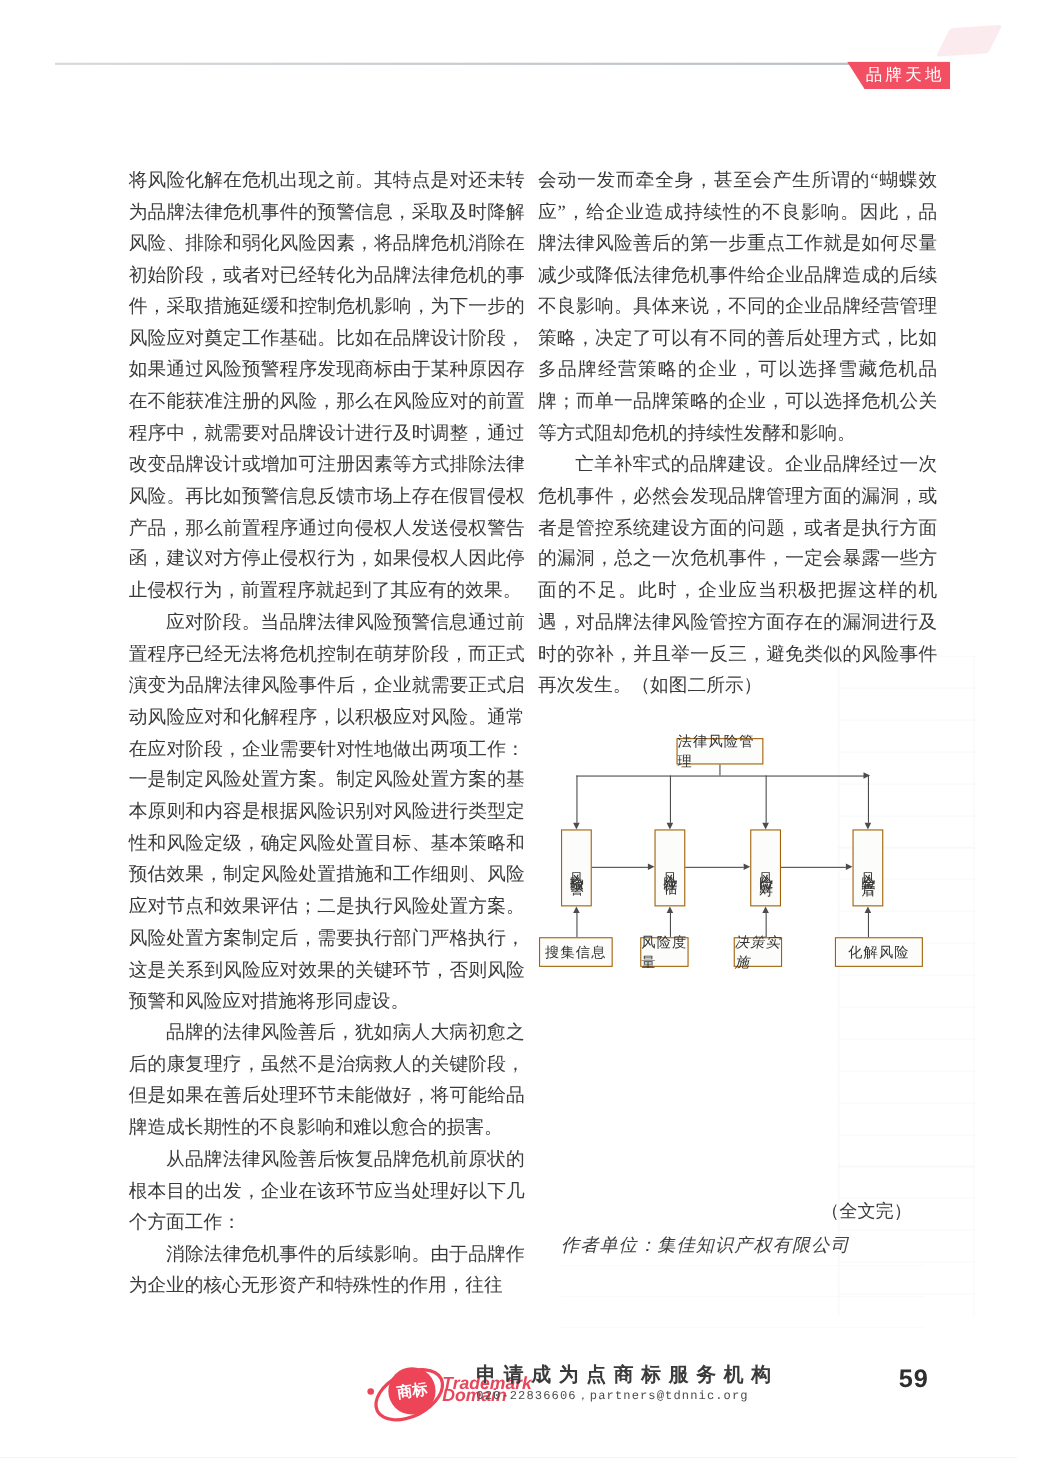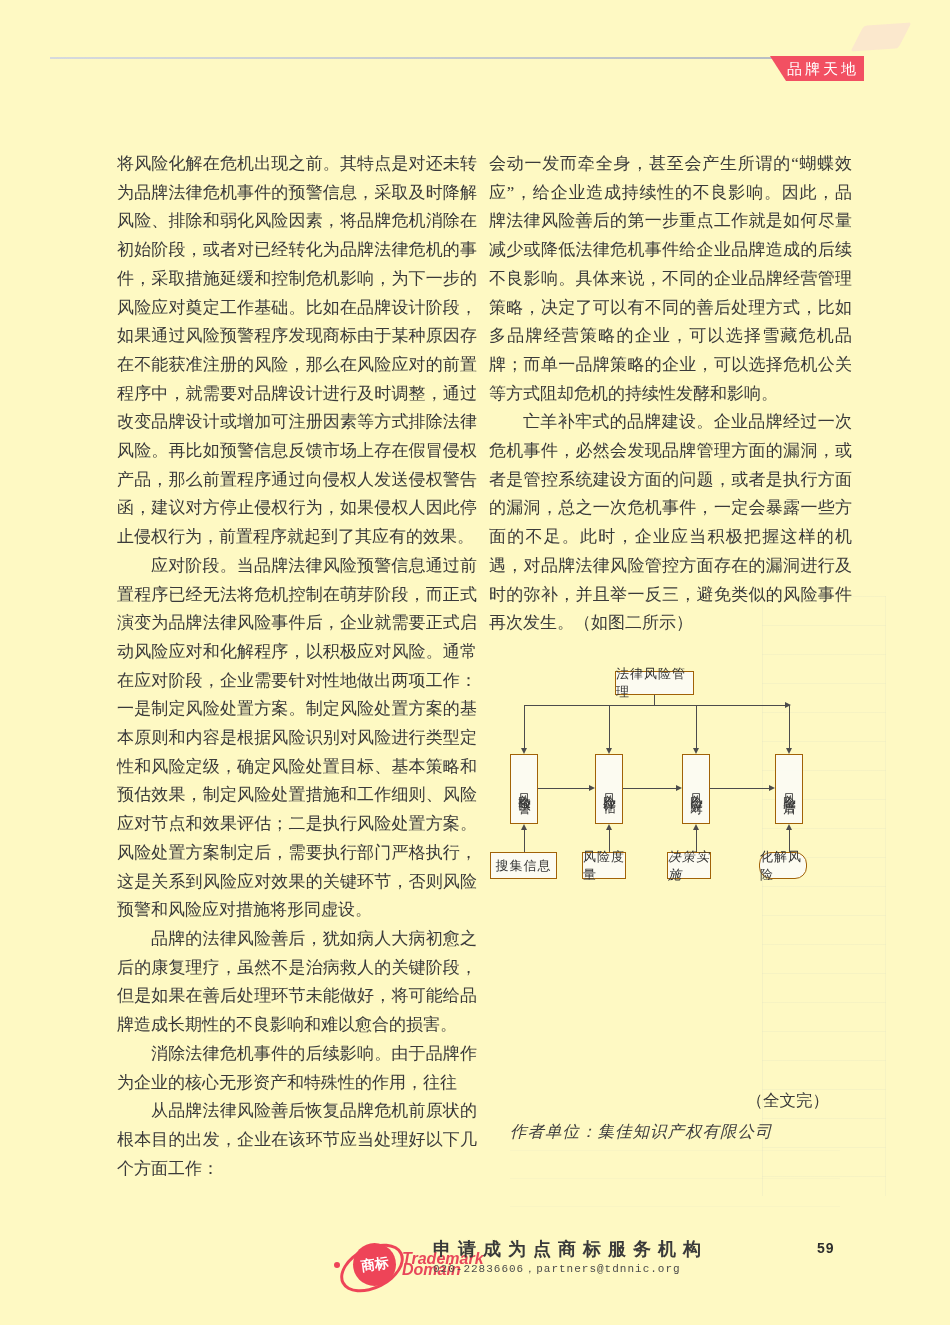--- a/index.html
+++ b/index.html
@@ -1,19 +1,19 @@
 <!DOCTYPE html>
 <html><head>
 <meta charset="utf-8">
 <style>
   * { margin:0; padding:0; box-sizing:border-box; }
   html,body { background:#e9e9e9; }
   .page {
     position:relative; width:950px; height:1325px; margin:0 auto;
-    background:#fef9c3; overflow:hidden;
+    background:#ffffff; overflow:hidden;
     font-family:"Liberation Serif","DejaVu Serif",serif;
     color:#373737;
   }
   
   .head-rule { position:absolute; left:50px; top:57px; width:722px; height:2px;
     background:linear-gradient(to right,#d6dadd,#b9bfc4); }
   .head-badge { position:absolute; left:770px; top:56px; width:94px; height:25px;
     background:#f25062; clip-path:polygon(0 0,100% 0,100% 100%,16px 100%);
     color:#fff; font-size:15px; letter-spacing:3px; line-height:25px;
     text-align:center; padding-left:12px;
@@ -68,41 +68,41 @@
     background:#ee4458; display:flex; align-items:center; justify-content:center; }
   .logo-circle span { color:#fff; font-size:14px; font-weight:bold; transform:rotate(-8deg);
     font-family:"Liberation Sans","DejaVu Sans",sans-serif; }
   .logo-dot { position:absolute; left:-10px; top:24px; width:6px; height:6px; border-radius:50%; background:#ee4458; }
   .logo-tm { position:absolute; left:58px; top:15px; color:#e8465a; font-style:italic; font-weight:bold;
     font-size:16px; line-height:11px; font-family:"Liberation Sans","DejaVu Sans",sans-serif; }
   .foot-main { position:absolute; left:433px; top:1237px; font-size:18px; font-weight:bold;
     letter-spacing:7px; color:#3a3a3a; font-family:"Liberation Sans","DejaVu Sans",sans-serif; }
   .foot-sub { position:absolute; left:433px; top:1261px; font-size:11px; letter-spacing:1px;
     color:#4b4b4b; font-family:Liberation Mono, monospace; }
-  .pageno { position:absolute; left:817px; top:1240px; font-size:14px; font-weight:bold;
+  .pageno { position:absolute; left:817px; top:1240px; font-size:23px; font-weight:bold;
     letter-spacing:1px; color:#2e2e2e; font-family:"Liberation Sans","DejaVu Sans",sans-serif; }
 </style>
 </head>
 <body>
 
 <div class="page">
 
   <div class="head-ghost"></div>
   <div class="head-rule"></div>
   <div class="head-badge">品牌天地</div>
 
   <div class="bleed"></div>
   <div class="bleed2"></div>
 
   <div class="col col-left">
     <p>将风险化解在危机出现之前。其特点是对还未转为品牌法律危机事件的预警信息，采取及时降解风险、排除和弱化风险因素，将品牌危机消除在初始阶段，或者对已经转化为品牌法律危机的事件，采取措施延缓和控制危机影响，为下一步的风险应对奠定工作基础。比如在品牌设计阶段，如果通过风险预警程序发现商标由于某种原因存在不能获准注册的风险，那么在风险应对的前置程序中，就需要对品牌设计进行及时调整，通过改变品牌设计或增加可注册因素等方式排除法律风险。再比如预警信息反馈市场上存在假冒侵权产品，那么前置程序通过向侵权人发送侵权警告函，建议对方停止侵权行为，如果侵权人因此停止侵权行为，前置程序就起到了其应有的效果。</p>
     <p class="ind">应对阶段。当品牌法律风险预警信息通过前置程序已经无法将危机控制在萌芽阶段，而正式演变为品牌法律风险事件后，企业就需要正式启动风险应对和化解程序，以积极应对风险。通常在应对阶段，企业需要针对性地做出两项工作：一是制定风险处置方案。制定风险处置方案的基本原则和内容是根据风险识别对风险进行类型定性和风险定级，确定风险处置目标、基本策略和预估效果，制定风险处置措施和工作细则、风险应对节点和效果评估；二是执行风险处置方案。风险处置方案制定后，需要执行部门严格执行，这是关系到风险应对效果的关键环节，否则风险预警和风险应对措施将形同虚设。</p>
     <p class="ind">品牌的法律风险善后，犹如病人大病初愈之后的康复理疗，虽然不是治病救人的关键阶段，但是如果在善后处理环节未能做好，将可能给品牌造成长期性的不良影响和难以愈合的损害。</p>
+    <p class="ind">从品牌法律风险善后恢复品牌危机前原状的根本目的出发，企业在该环节应当处理好以下几个方面工作：</p>
     <p class="ind">消除法律危机事件的后续影响。由于品牌作为企业的核心无形资产和特殊性的作用，往往</p>
-    <p class="ind">从品牌法律风险善后恢复品牌危机前原状的根本目的出发，企业在该环节应当处理好以下几个方面工作：</p>
   </div>
 
   <div class="col col-right">
     <p>会动一发而牵全身，甚至会产生所谓的“蝴蝶效应”，给企业造成持续性的不良影响。因此，品牌法律风险善后的第一步重点工作就是如何尽量减少或降低法律危机事件给企业品牌造成的后续不良影响。具体来说，不同的企业品牌经营管理策略，决定了可以有不同的善后处理方式，比如多品牌经营策略的企业，可以选择雪藏危机品牌；而单一品牌策略的企业，可以选择危机公关等方式阻却危机的持续性发酵和影响。</p>
     <p class="ind">亡羊补牢式的品牌建设。企业品牌经过一次危机事件，必然会发现品牌管理方面的漏洞，或者是管控系统建设方面的问题，或者是执行方面的漏洞，总之一次危机事件，一定会暴露一些方面的不足。此时，企业应当积极把握这样的机遇，对品牌法律风险管控方面存在的漏洞进行及时的弥补，并且举一反三，避免类似的风险事件再次发生。（如图二所示）</p>
   </div>
 
   <div class="diagram">
     <div class="dbox top">法律风险管理</div>
 
@@ -137,21 +137,21 @@
     <div class="dl" style="left:120px; top:164px; width:1px; height:22px;"></div>
     <div class="ah u" style="left:116.5px; top:158px;"></div>
     <div class="dl" style="left:207px; top:164px; width:1px; height:22px;"></div>
     <div class="ah u" style="left:203.5px; top:158px;"></div>
     <div class="dl" style="left:300px; top:164px; width:1px; height:22px;"></div>
     <div class="ah u" style="left:296.5px; top:158px;"></div>
 
     <div class="dbox action" style="left:1px;   width:67px;">搜集信息</div>
     <div class="dbox action" style="left:93px;  width:44px;">风险度量</div>
     <div class="dbox action" style="left:178px; width:44px;font-style:italic;">决策实施</div>
-    <div class="dbox action" style="left:270px; width:48px;border-radius:12px;">化解风险</div>
+    <div class="dbox action" style="left:270px; width:80px;">化解风险</div>
 
   </div>
 
   <div class="end-line">（全文完）</div>
   <div class="author-line">作者单位：集佳知识产权有限公司</div>
 
   <div class="logo">
     <div class="logo-ring"></div>
     <div class="logo-dot"></div>
     <div class="logo-circle">

